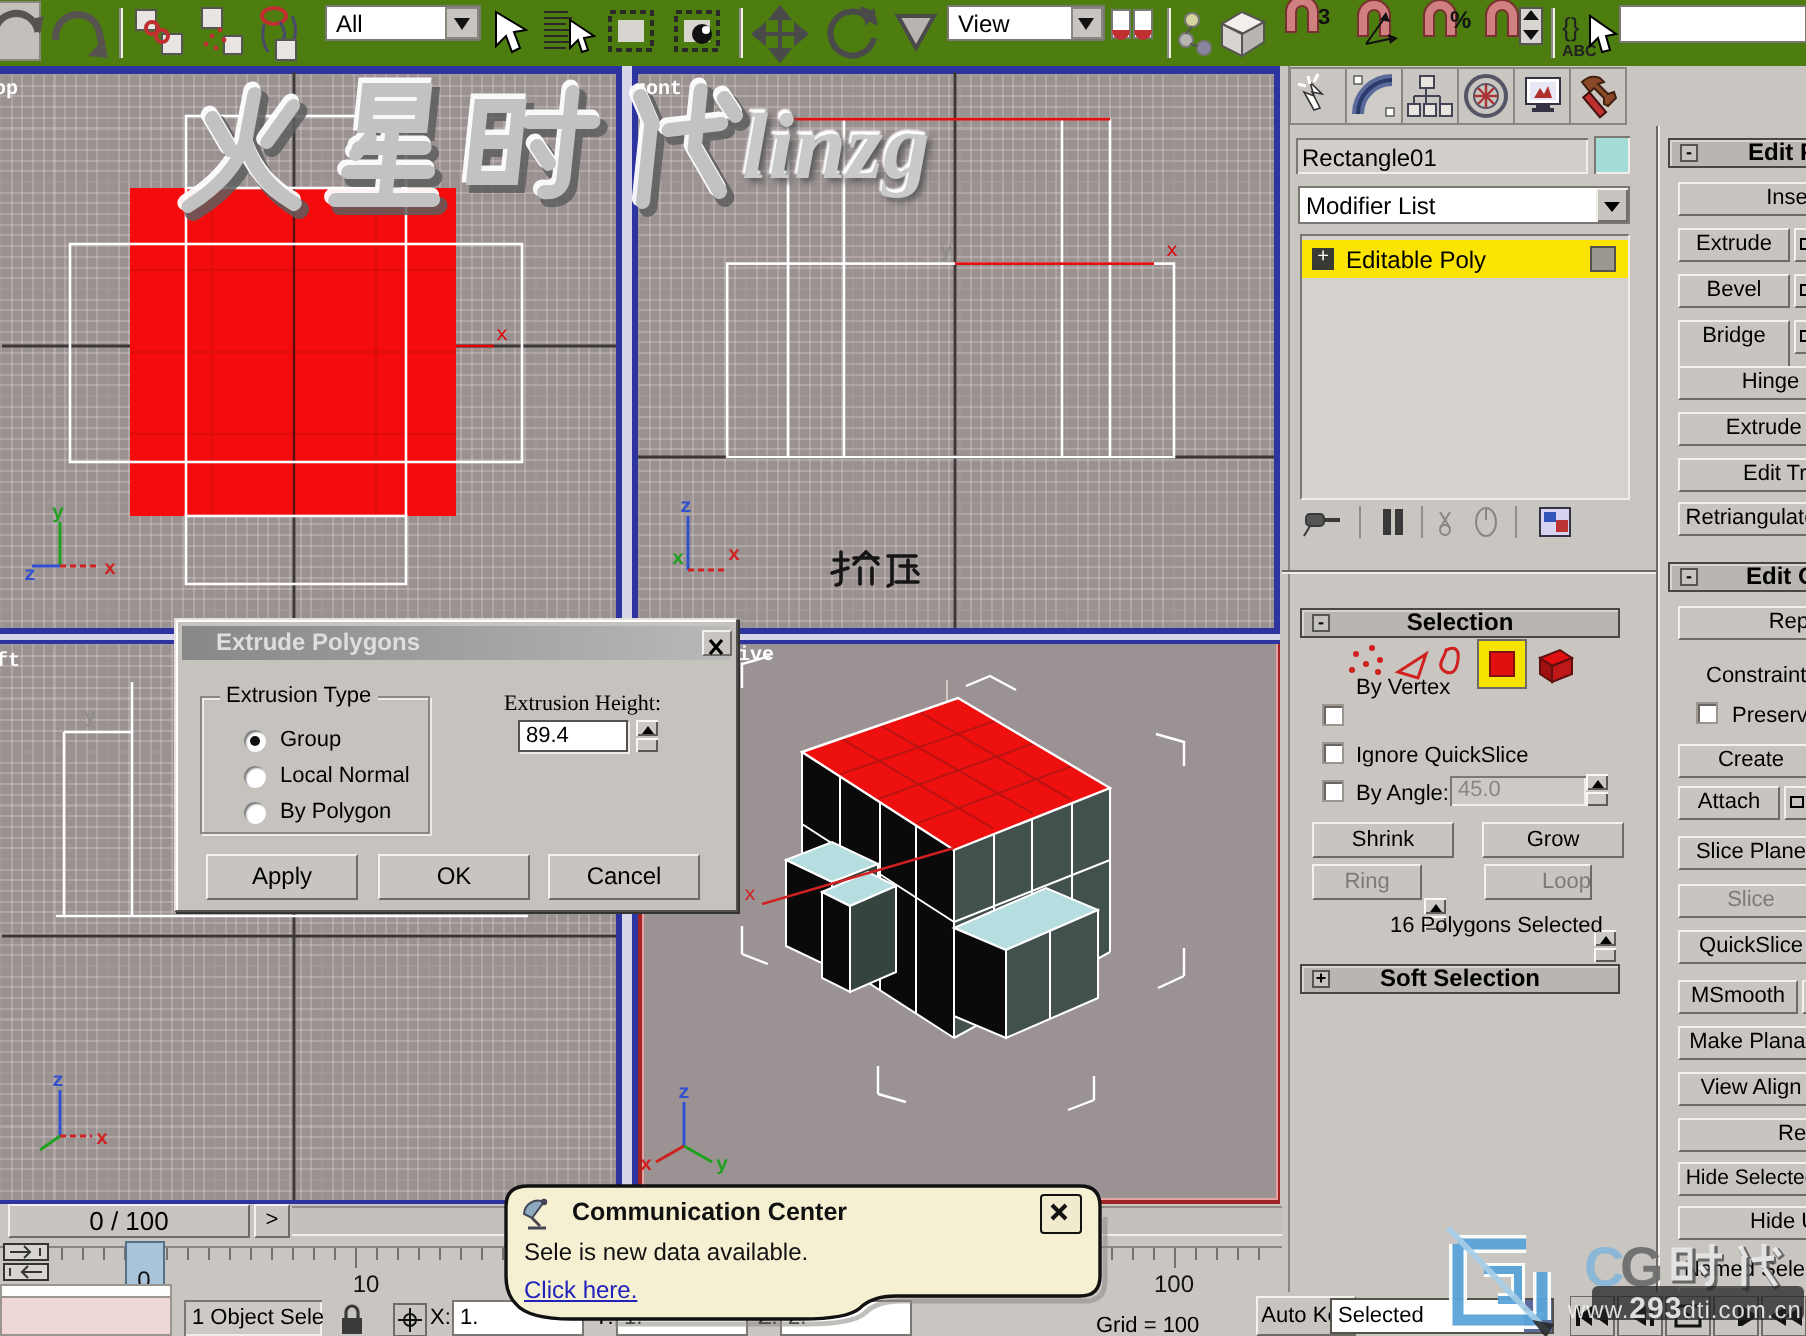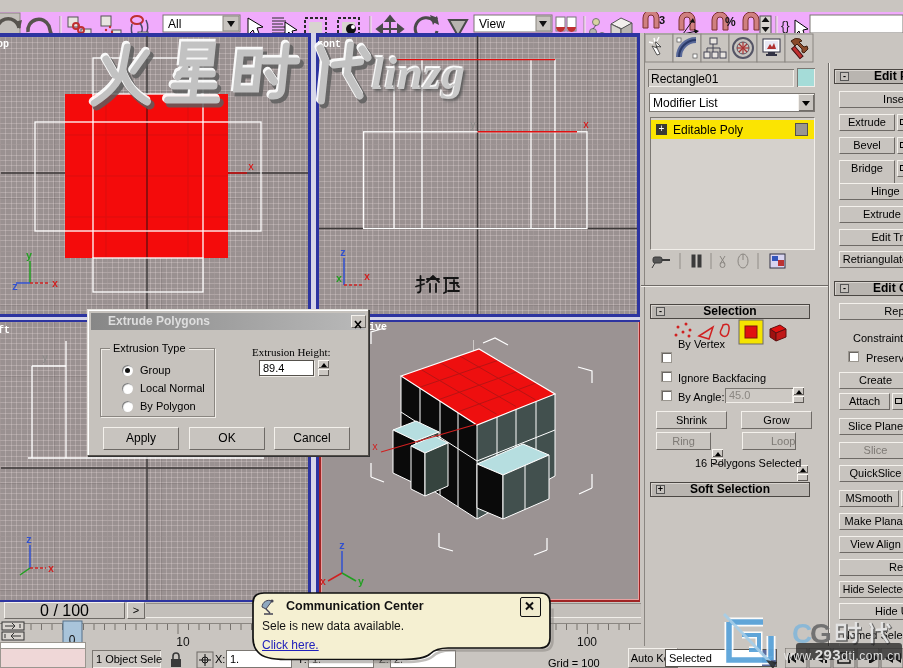--- a/index.html
+++ b/index.html
@@ -25,21 +25,21 @@
 .spin { width:11px; height:16px; position:relative; }
 .spin:before, .spin:after { content:""; position:absolute; left:0; width:11px; height:7.5px; background:#ccc8c3; box-shadow: inset 1px 1px 0 #fbf8f3, inset -1px -1px 0 #5e5a56; }
 .spin:before { top:0; } .spin:after { bottom:0; }
 .spin i:before, .spin i:after { content:""; position:absolute; left:3px; border-left:3px solid transparent; border-right:3px solid transparent; }
 .spin i:before { top:2.5px; border-bottom:4px solid #000; }
 .spin i:after { bottom:2.5px; border-top:4px solid #000; }
 </style>
 </head>
 <body>
 
-<div id="toolbar" class="abs" style="left:0;top:12px;width:903px;height:34px;background:#f0abfc;">
+<div id="toolbar" class="abs" style="left:0;top:0;width:903px;height:34px;background:#4d7c0f;">
 <svg width="903" height="34">
 
  <rect x="-8" y="1" width="28" height="29" fill="#c3bfba" stroke="#8a867f"></rect>
  <path d="M -2 22 A 11 11 0 1 1 19 16" fill="none" stroke="#57534e" stroke-width="3.5"></path>
  <path d="M 22 8 l -8 2 6 7 z" fill="#57534e"></path>
 
  <path d="M 28 20 A 11 11 0 0 1 49 14 L 51 22" fill="none" stroke="#57534e" stroke-width="3.5"></path>
  <path d="M 44 28 l 10 1 -2 -10 z" fill="#57534e"></path>
  <line x1="60" y1="4" x2="60" y2="29" stroke="#918d88"></line>
       <line x1="61" y1="4" x2="61" y2="29" stroke="#f2efe9"></line>
@@ -430,21 +430,21 @@
     <rect x="95" y="7" width="12" height="12" fill="#e01010" stroke="#801010"></rect>
     <g transform="translate(118,4)">
       <polygon points="2,6 12,2 18,6 8,10" fill="#e01010" stroke="#601010"></polygon>
       <polygon points="2,6 8,10 8,18 2,14" fill="#a01010" stroke="#601010"></polygon>
       <polygon points="8,10 18,6 18,14 8,18" fill="#c01818" stroke="#601010"></polygon>
     </g>
   </svg>
   <div class="abs cb" style="left:21px;top:319px;"></div>
   <div class="abs t11" style="left:38px;top:305px;">By Vertex</div>
   <div class="abs cb" style="left:21px;top:338px;"></div>
-  <div class="abs t11" style="left:38px;top:339px;">Ignore Backfacing</div>
+  <div class="abs t11" style="left:38px;top:339px;">Ignore QuickSlice</div>
   <div class="abs cb" style="left:21px;top:357px;"></div>
   <div class="abs t11" style="left:38px;top:358px;">By Angle:</div>
   <div class="abs sunk" style="left:85px;top:355px;width:68px;height:15px;background:#cdc9c4;"></div>
   <div class="abs" style="left:89px;top:356px;font-size:11px;color:#8a8681;">45.0</div>
   <div class="abs spin" style="left:153px;top:354px;"><i></i></div>
   <div class="abs btn2 t11" style="left:16px;top:378px;width:71px;height:18px;text-align:center;line-height:16px;">Shrink</div>
   <div class="abs btn2 t11" style="left:101px;top:378px;width:71px;height:18px;text-align:center;line-height:16px;">Grow</div>
   <div class="abs btn2 t11" style="left:16px;top:399px;width:55px;height:18px;text-align:center;line-height:16px;color:#7e7a75;">Ring</div>
   <div class="abs spin" style="left:72px;top:400px;"><i></i></div>
   <div class="abs btn2 t11" style="left:102px;top:399px;width:54px;height:18px;text-align:center;line-height:16px;color:#7e7a75;padding-left:28px;">Loop</div>
@@ -496,21 +496,21 @@
     <div class="abs btn2 t11" style="left:11px;top:518px;width:73px;height:17px;text-align:center;line-height:15px;font-size:10.5px;">Hide Selected</div>
     <div class="abs btn2 t11" style="left:11px;top:540px;width:150px;height:17px;">
         <span style="position:absolute;left:35px;top:1px;">Hide Unsel</span>
       </div>
     <div class="abs t11" style="left:14px;top:566px;">Named Selec</div>
     <div class="abs btn2 t11" style="left:11px;top:580px;width:35px;height:17px;"></div>
   </div>
 </div>
 
 <div id="bottombar" class="abs" style="left:0;top:602px;width:641px;height:66px;background:#c9c5c0;">
-  <div class="abs btn2" style="left:4px;top:0;width:121px;height:17px;text-align:center;font-size:16px;line-height:15px;">0 / 100</div>
+  <div class="abs btn2" style="left:4px;top:0;width:121px;height:17px;text-align:center;font-size:13px;line-height:15px;">0 / 100</div>
   <div class="abs btn2" style="left:127px;top:0;width:18px;height:17px;text-align:center;font-size:11px;line-height:15px;">&gt;</div>
   <div class="abs" style="left:146px;top:1px;width:495px;height:15px;background:#c3bfba;box-shadow:inset 0 1px 0 #928e89, inset 0 -1px 0 #f1eee9;"></div>
 
   <svg class="abs" style="left:0;top:18px;" width="641" height="30">
     <line x1="0" y1="3.5" x2="641" y2="3.5" stroke="#8a8681"></line>
     <g stroke="#76726d">
       <line x1="31" y1="4" x2="31" y2="10"></line>
         <line x1="41.5" y1="4" x2="41.5" y2="10"></line>
         <line x1="52" y1="4" x2="52" y2="10"></line>
         <line x1="62.5" y1="4" x2="62.5" y2="10"></line>

